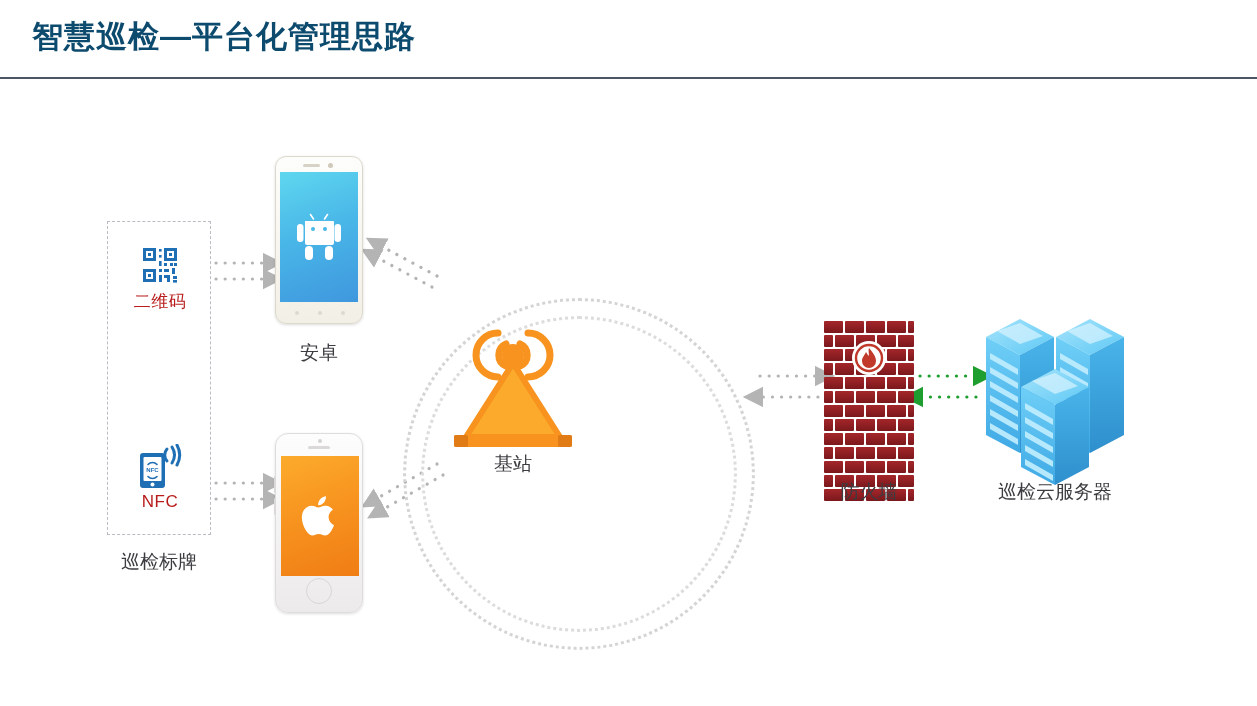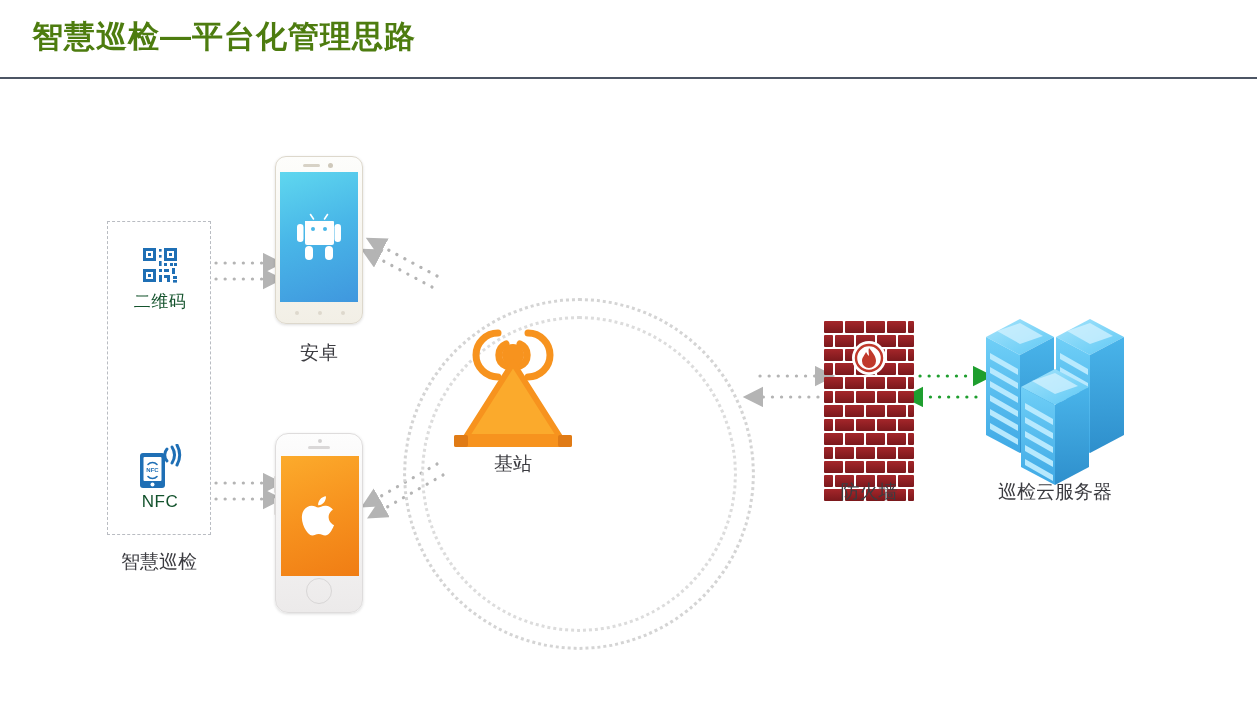--- a/index.html
+++ b/index.html
@@ -21,21 +21,21 @@
     left: 0; top: 0;
     width: 1257px;
     height: 78px;
   }
   #page-title {
     position: absolute;
     left: 32px;
     top: 16px;
     font-size: 31px;
     font-weight: bold;
-    color: #4d7c0f;
+    color: #0c4a6e;
     letter-spacing: 1px;
     white-space: nowrap;
   }
   #title-rule {
     position: absolute;
     left: 0;
     top: 77px;
     width: 1257px;
     height: 2px;
     background: #4c5564;
@@ -69,21 +69,21 @@
     box-sizing: border-box;
   }
   .tag-item {
     position: absolute;
     left: 0;
     width: 104px;
     text-align: center;
   }
   .tag-item .tag-text {
     font-size: 17px;
-    color: #14532d;
+    color: #b91c1c;
     margin-top: 2px;
     display: block;
     letter-spacing: 0.5px;
   }
   #tag-item-qr { top: 20px; }
   #tag-item-bt { top: 122px; }
   #tag-item-nfc { top: 222px; }
   .tag-icon {
     height: 46px;
     display: flex;
@@ -343,21 +343,21 @@
           <path d="M14 20.5 a6 6 0 0 1 9 0" stroke="#1f6fb5" stroke-width="1.6" fill="none" stroke-linecap="round"></path>
           <path d="M14 32.5 a6 6 0 0 0 9 0" stroke="#1f6fb5" stroke-width="1.6" fill="none" stroke-linecap="round"></path>
           <path d="M33 17 a9 9 0 0 1 0 -12" stroke="#1f6fb5" stroke-width="3" fill="none" stroke-linecap="round"></path>
           <path d="M38 19 a15 15 0 0 0 0 -16" stroke="#1f6fb5" stroke-width="3" fill="none" stroke-linecap="round"></path>
           <path d="M43 21 a21 21 0 0 0 0 -20" stroke="#1f6fb5" stroke-width="3" fill="none" stroke-linecap="round"></path>
         </svg>
       </div>
       <span class="tag-text">NFC</span>
     </div>
   </div>
-  <div class="node-label" id="tag-panel-label">智慧巡检</div>
+  <div class="node-label" id="tag-panel-label">巡检标牌</div>
 
   <div class="phone-wrap" id="android-phone">
     <div id="android-earpiece"></div>
     <div id="android-cam"></div>
     <div id="android-screen">
       <svg width="46" height="50" viewBox="0 0 46 50">
         <g fill="#ffffff">
           <path d="M9 9 L37 9 a1 1 0 0 1 1 1 L38 31 a2 2 0 0 1 -2 2 L11 33 a2 2 0 0 1 -2 -2 Z"></path>
           <rect x="9" y="34" width="8" height="14" rx="4"></rect>
           <rect x="29" y="34" width="8" height="14" rx="4"></rect>

